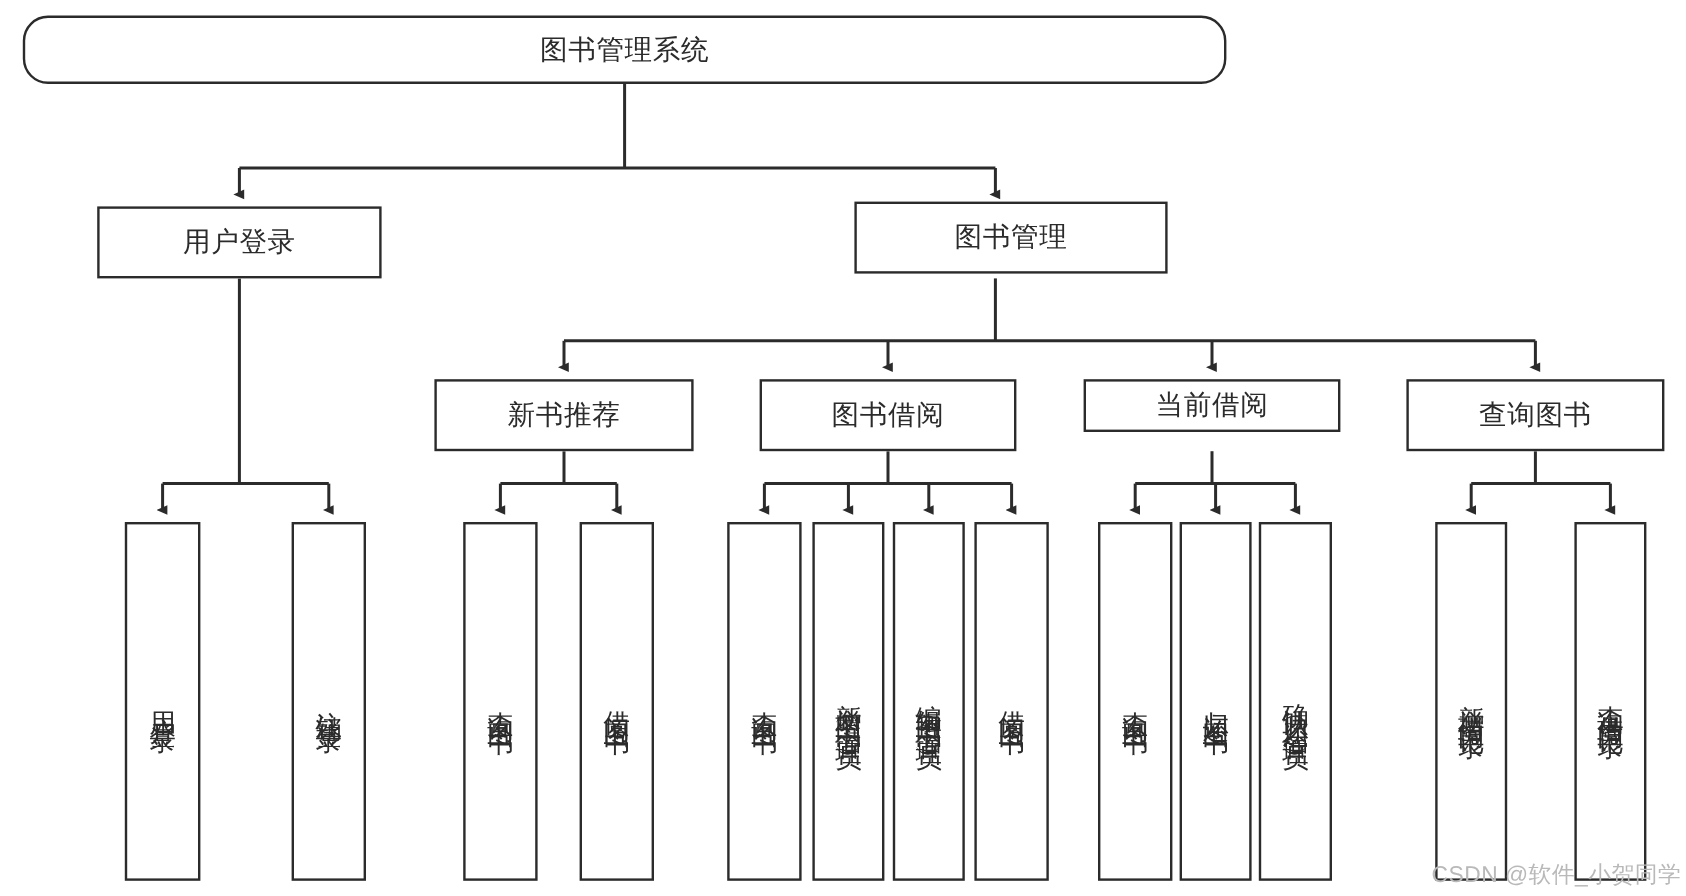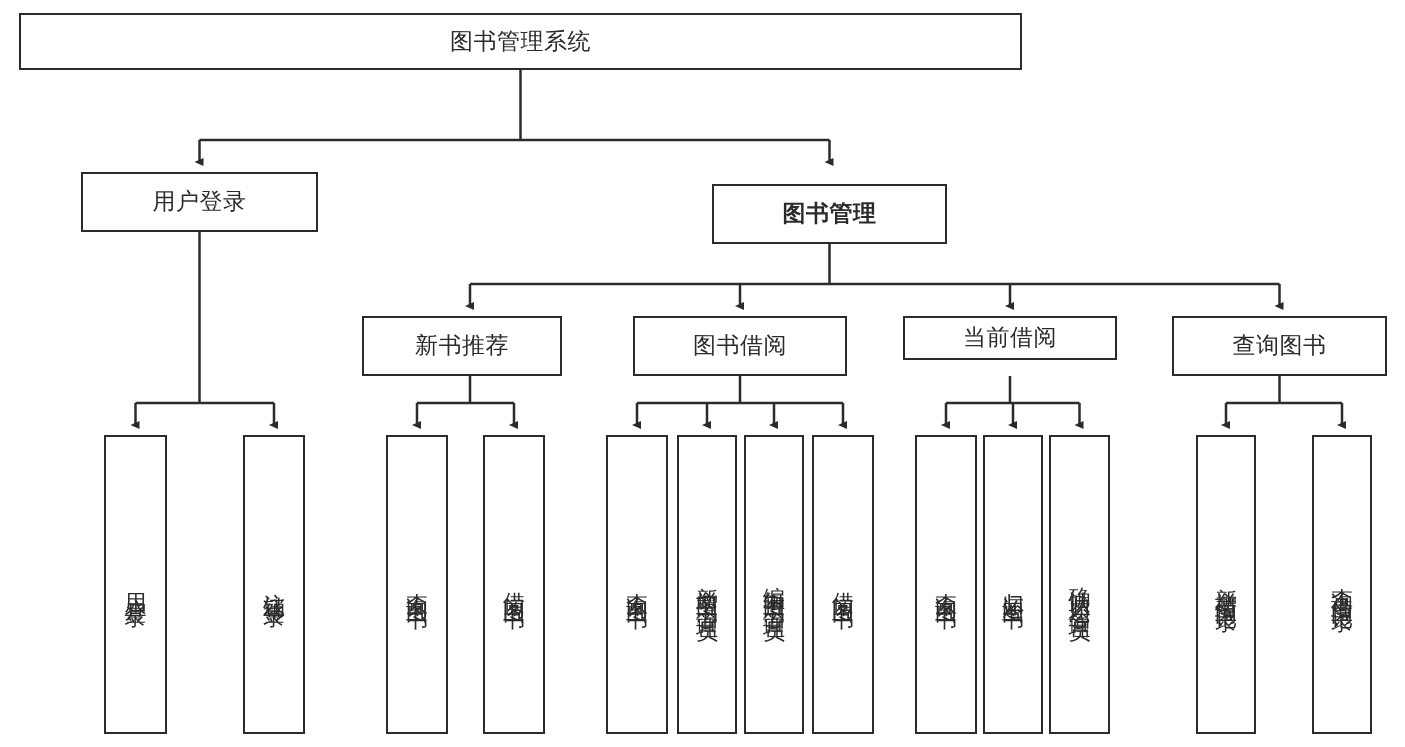--- a/index.html
+++ b/index.html
@@ -111,30 +111,30 @@
         <path marker-end="url(#arrow)" d="M1013,403 L1013,425"></path>
         <path marker-end="url(#arrow)" d="M1079.5,403 L1079.5,425"></path>
         <path d="M1279.5,376 L1279.5,403"></path>
         <path d="M1226,403 L1342,403"></path>
         <path marker-end="url(#arrow)" d="M1226,403 L1226,425"></path>
         <path marker-end="url(#arrow)" d="M1342,403 L1342,425"></path>
       </g>
   </svg>
 
   <div id="node-layer">
-      <div class="node horiz root" style="left: 19px; top: 13px; width: 1003px; height: 57px;">
+      <div class="node horiz root" style="left: 19px; top: 13px; width: 1003px; height: 57px; border-radius: 21px;">
         <span class="label">图书管理系统</span>
       </div>
       <div class="node horiz" style="left: 81px; top: 172px; width: 237px; height: 60px;">
         <span class="label">用户登录</span>
       </div>
-      <div class="node horiz" style="left: 712px; top: 184px; width: 235px; height: 60px; font-weight: bold;">
+      <div class="node horiz" style="left: 712px; top: 168px; width: 261px; height: 60px;">
         <span class="label">图书管理</span>
       </div>
-      <div class="node horiz" style="left: 362px; top: 316px; width: 200px; height: 60px;">
+      <div class="node horiz" style="left: 362px; top: 316px; width: 216px; height: 60px;">
         <span class="label">新书推荐</span>
       </div>
       <div class="node horiz" style="left: 633px; top: 316px; width: 214px; height: 60px;">
         <span class="label">图书借阅</span>
       </div>
       <div class="node horiz" style="left: 903px; top: 316px; width: 214px; height: 44px;">
         <span class="label">当前借阅</span>
       </div>
       <div class="node horiz" style="left: 1172px; top: 316px; width: 215px; height: 60px;">
         <span class="label">查询图书</span>
@@ -173,13 +173,14 @@
         <span class="label" style="margin-top: 14px;">确认归还（管理员）</span>
       </div>
       <div class="node vert" style="left: 1196px; top: 435px; width: 60px; height: 299px; align-items: center;">
         <span class="label" style="margin-top: 0px;">新增借阅记录</span>
       </div>
       <div class="node vert" style="left: 1312px; top: 435px; width: 60px; height: 299px; align-items: center;">
         <span class="label" style="margin-top: 0px;">查询借阅记录</span>
       </div>
     </div>
 
+  <div class="watermark" style="left: 1193px; top: 716px;">CSDN @软件_小贺同学</div>
 </div>
 
 </body></html>

